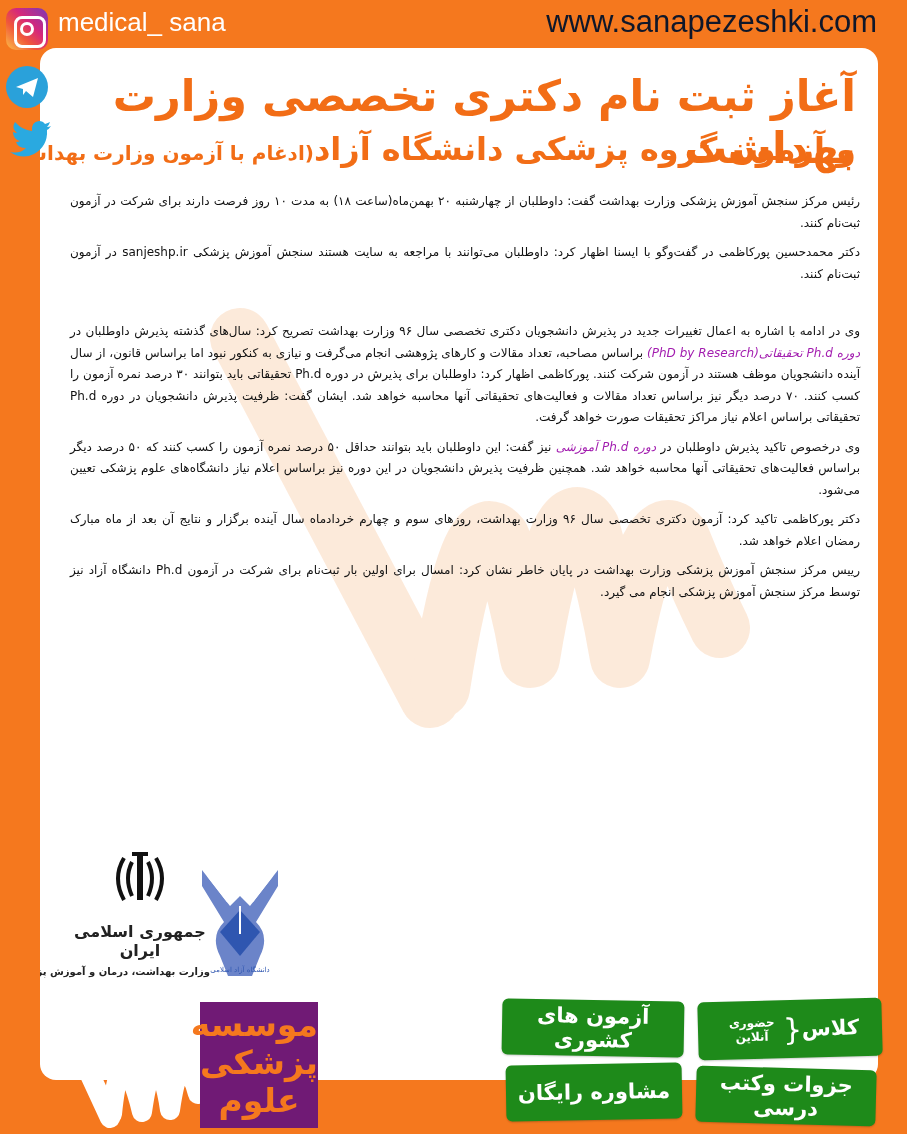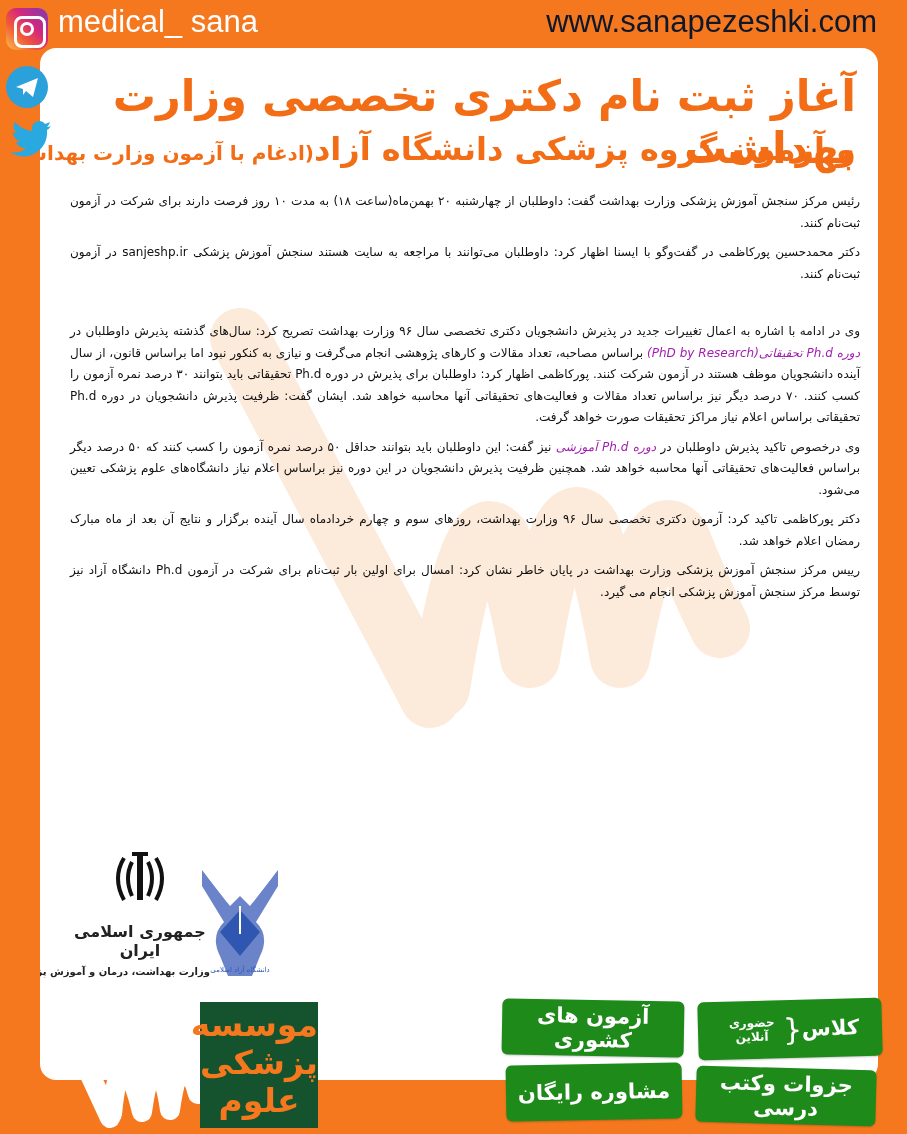--- a/index.html
+++ b/index.html
@@ -7,21 +7,21 @@
   body {
     background: #f5781e;
     font-family: "DejaVu Sans", sans-serif;
     position: relative;
   }
   .topbar {
     position: absolute; left: 0; top: 0; width: 907px; height: 46px;
   }
   .insta-handle {
     position: absolute; left: 58px; top: 4px;
-    color: #fff; font-family: "Liberation Sans", sans-serif; font-size: 31px; line-height: 36px;
+    color: #fff; font-family: "Liberation Sans", sans-serif; font-size: 26px; line-height: 36px;
   }
   .website {
     position: absolute; right: 30px; top: 4px;
     color: #0f172a; font-family: "Liberation Sans", sans-serif; font-size: 31px; line-height: 36px;
   }
   .social { position: absolute; left: 6px; width: 42px; height: 42px; border-radius: 50%; }
   .ig {
     top: 8px; border-radius: 10px;
     background: linear-gradient(45deg, #fcbf47 0%, #f0573a 35%, #d6287a 60%, #7a39b8 100%);
   }
@@ -69,21 +69,21 @@
   .logo-iran { position: absolute; left: 30px; top: 800px; width: 140px; height: 130px; text-align: center; }
   .logo-iran .emblem { width: 60px; height: 60px; margin: 0 auto; }
   .logo-iran .cap1 { font-size: 16px; font-weight: bold; color: #222; margin-top: 10px; direction: rtl; }
   .logo-iran .cap2 { font-size: 10px; font-weight: bold; color: #222; margin-top: 6px; direction: rtl; white-space: nowrap; }
   .logo-azad { position: absolute; left: 160px; top: 818px; width: 80px; height: 118px; }
 
   .footer { position: absolute; left: 0; top: 990px; width: 907px; height: 144px; }
   .big-logo { position: absolute; left: 20px; top: 4px; width: 190px; height: 134px; }
   .inst-box {
     position: absolute; left: 200px; top: 12px; width: 118px; height: 126px;
-    background: #14532d; color: #f5781e; text-align: center; direction: rtl;
+    background: #701a75; color: #f5781e; text-align: center; direction: rtl;
     font-weight: bold; font-size: 33px; line-height: 38px; padding-top: 4px;
   }
   .phones {
     position: absolute; left: 322px; top: 10px; width: 180px;
     color: #fff; font-weight: bold; font-size: 24px; line-height: 42px; letter-spacing: 1px;
   }
   .green-btn {
     position: absolute; background: #1e8a1a; color: #fff; border-radius: 6px;
     font-weight: bold; text-align: center; direction: rtl;
     display: flex; align-items: center; justify-content: center;

